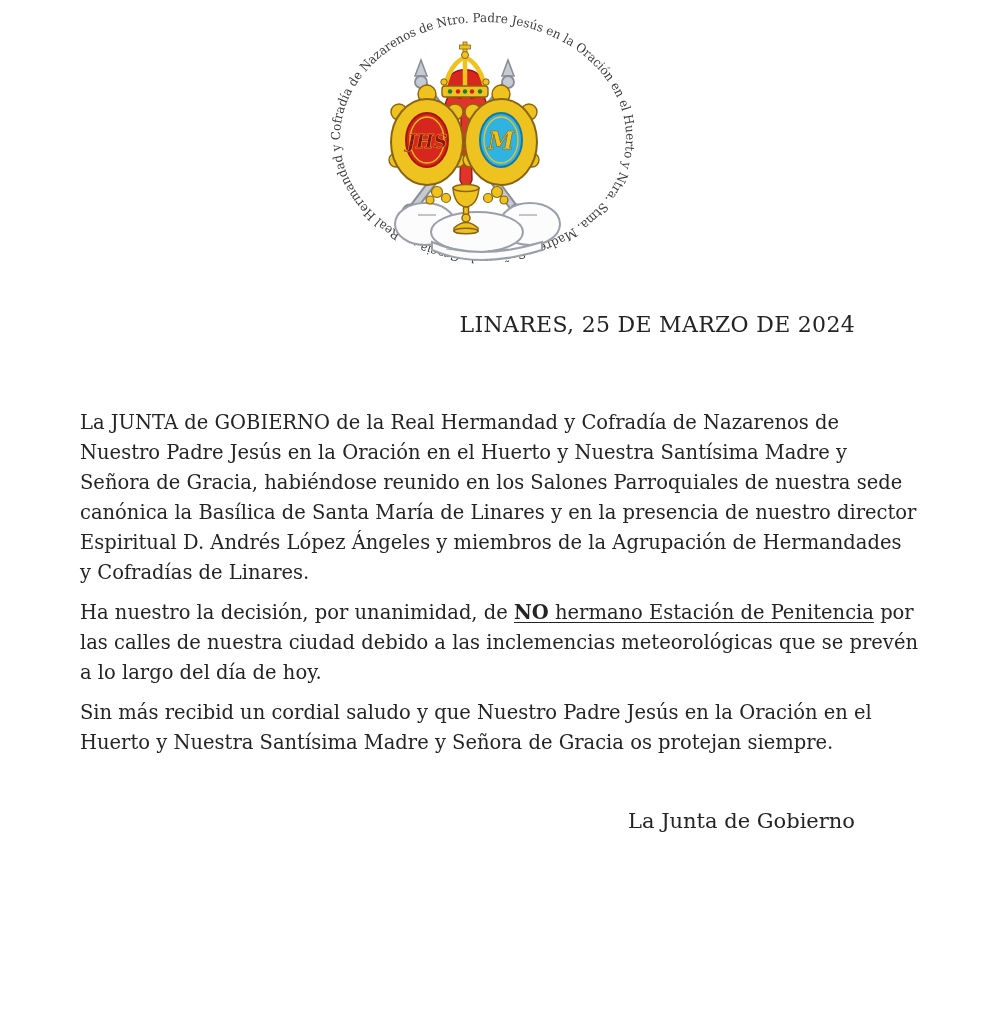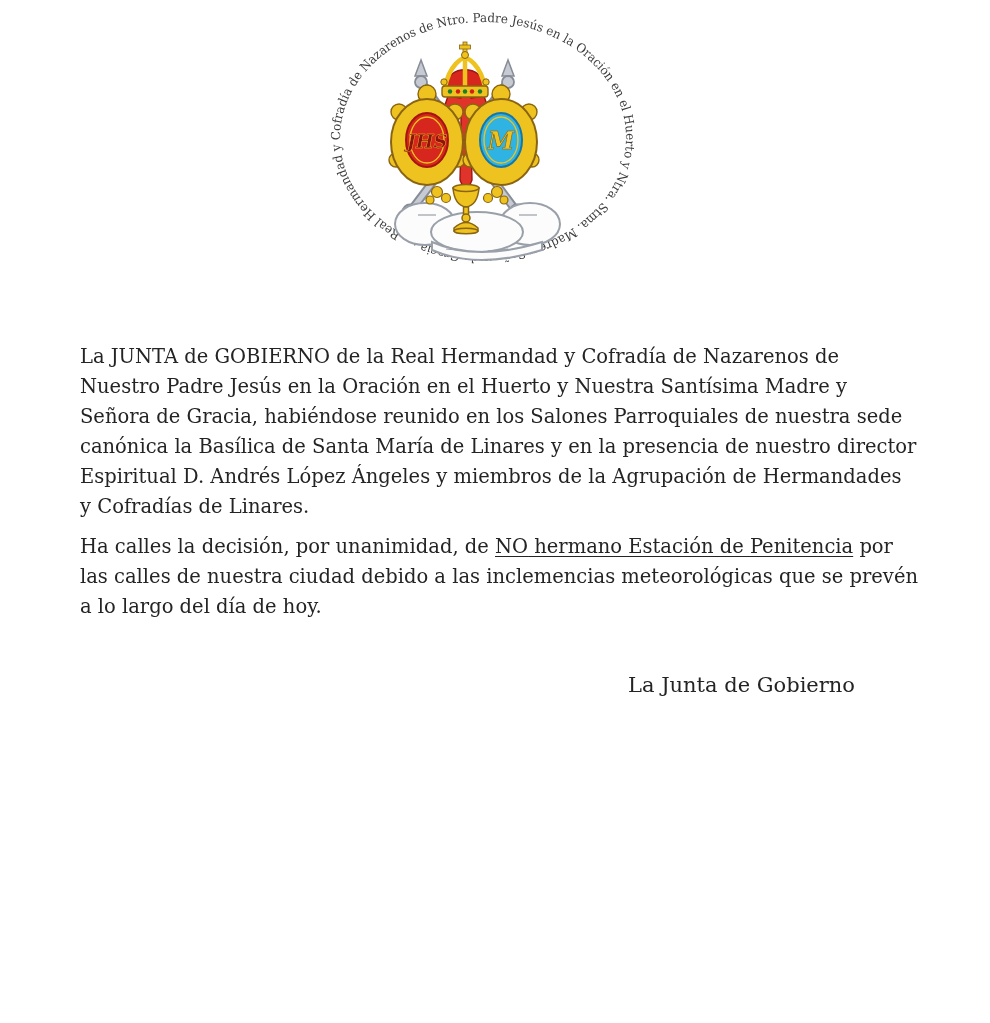--- a/index.html
+++ b/index.html
@@ -13,21 +13,21 @@
   .emblem svg{display:block;}
   .ctext{fill:#3c3c3c;font-family:"DejaVu Serif","Liberation Serif",serif;}
   .dateline{
     margin:36px 135px 0 0;text-align:right;
     font-size:22px;line-height:30px;letter-spacing:0.3px;color:#242424;
   }
   .letter-body{margin:68px 72px 0 80px;font-size:19.5px;line-height:30px;color:#242424;}
   .letter-body p{margin:0 0 10px 0;}
   .seg{white-space:pre-wrap;text-align:center;}
   .u{text-decoration:underline;text-underline-offset:3px;}
-  .bu{font-weight:normal;text-decoration:underline;text-underline-offset:3px;}
+  .bu{font-weight:bold;text-decoration:underline;text-underline-offset:3px;}
   .signature{margin:48px 135px 0 0;text-align:right;font-size:21px;line-height:30px;color:#242424;}
 </style>
 </head>
 <body>
 
 <div class="page">
 
   <div class="emblem">
     <svg width="330" height="272" viewBox="0 0 330 272">
       <defs>
@@ -129,21 +129,23 @@
           <rect x="163.5" y="205" width="5" height="8"></rect>
           <circle cx="166" cy="216" r="4"></circle>
           <path d="M154 226 Q 166 215 178 226 L 178 229 L 154 229 Z"></path>
           <ellipse cx="166" cy="229" rx="12" ry="2.8"></ellipse>
         </g>
 
       </g>
     </svg>
   </div>
 
+  <div class="dateline">LINARES, 25 DE MARZO DE 2024</div>
 
   <div class="letter-body">
     <p><span class="seg">La JUNTA de GOBIERNO de la Real Hermandad y Cofradía de Nazarenos de Nuestro Padre Jesús en la Oración en el Huerto y Nuestra Santísima Madre y Señora de Gracia, habiéndose reunido en los Salones Parroquiales de nuestra sede canónica la Basílica de Santa María de Linares y en la presencia de nuestro director Espiritual D. Andrés López Ángeles y miembros de la Agrupación de Hermandades y Cofradías de Linares.</span></p>
-    <p><span class="seg">Ha calles la decisión, por unanimidad, de </span><span class="seg bu">NO</span><span class="seg u"> hermano Estación de Penitencia</span><span class="seg"> por las calles de nuestra ciudad debido a las inclemencias meteorológicas que se prevén a lo largo del día de hoy.</span></p>
+    <p><span class="seg">Ha nuestro la decisión, por unanimidad, de </span><span class="seg bu">NO</span><span class="seg u"> hermano Estación de Penitencia</span><span class="seg"> por las calles de nuestra ciudad debido a las inclemencias meteorológicas que se prevén a lo largo del día de hoy.</span></p>
+    <p><span class="seg">Sin más recibid un cordial saludo y que Nuestro Padre Jesús en la Oración en el Huerto y Nuestra Santísima Madre y Señora de Gracia os protejan siempre.</span></p>
   </div>
 
   <div class="signature">La Junta de Gobierno</div>
 
 </div>
 
 </body></html>

